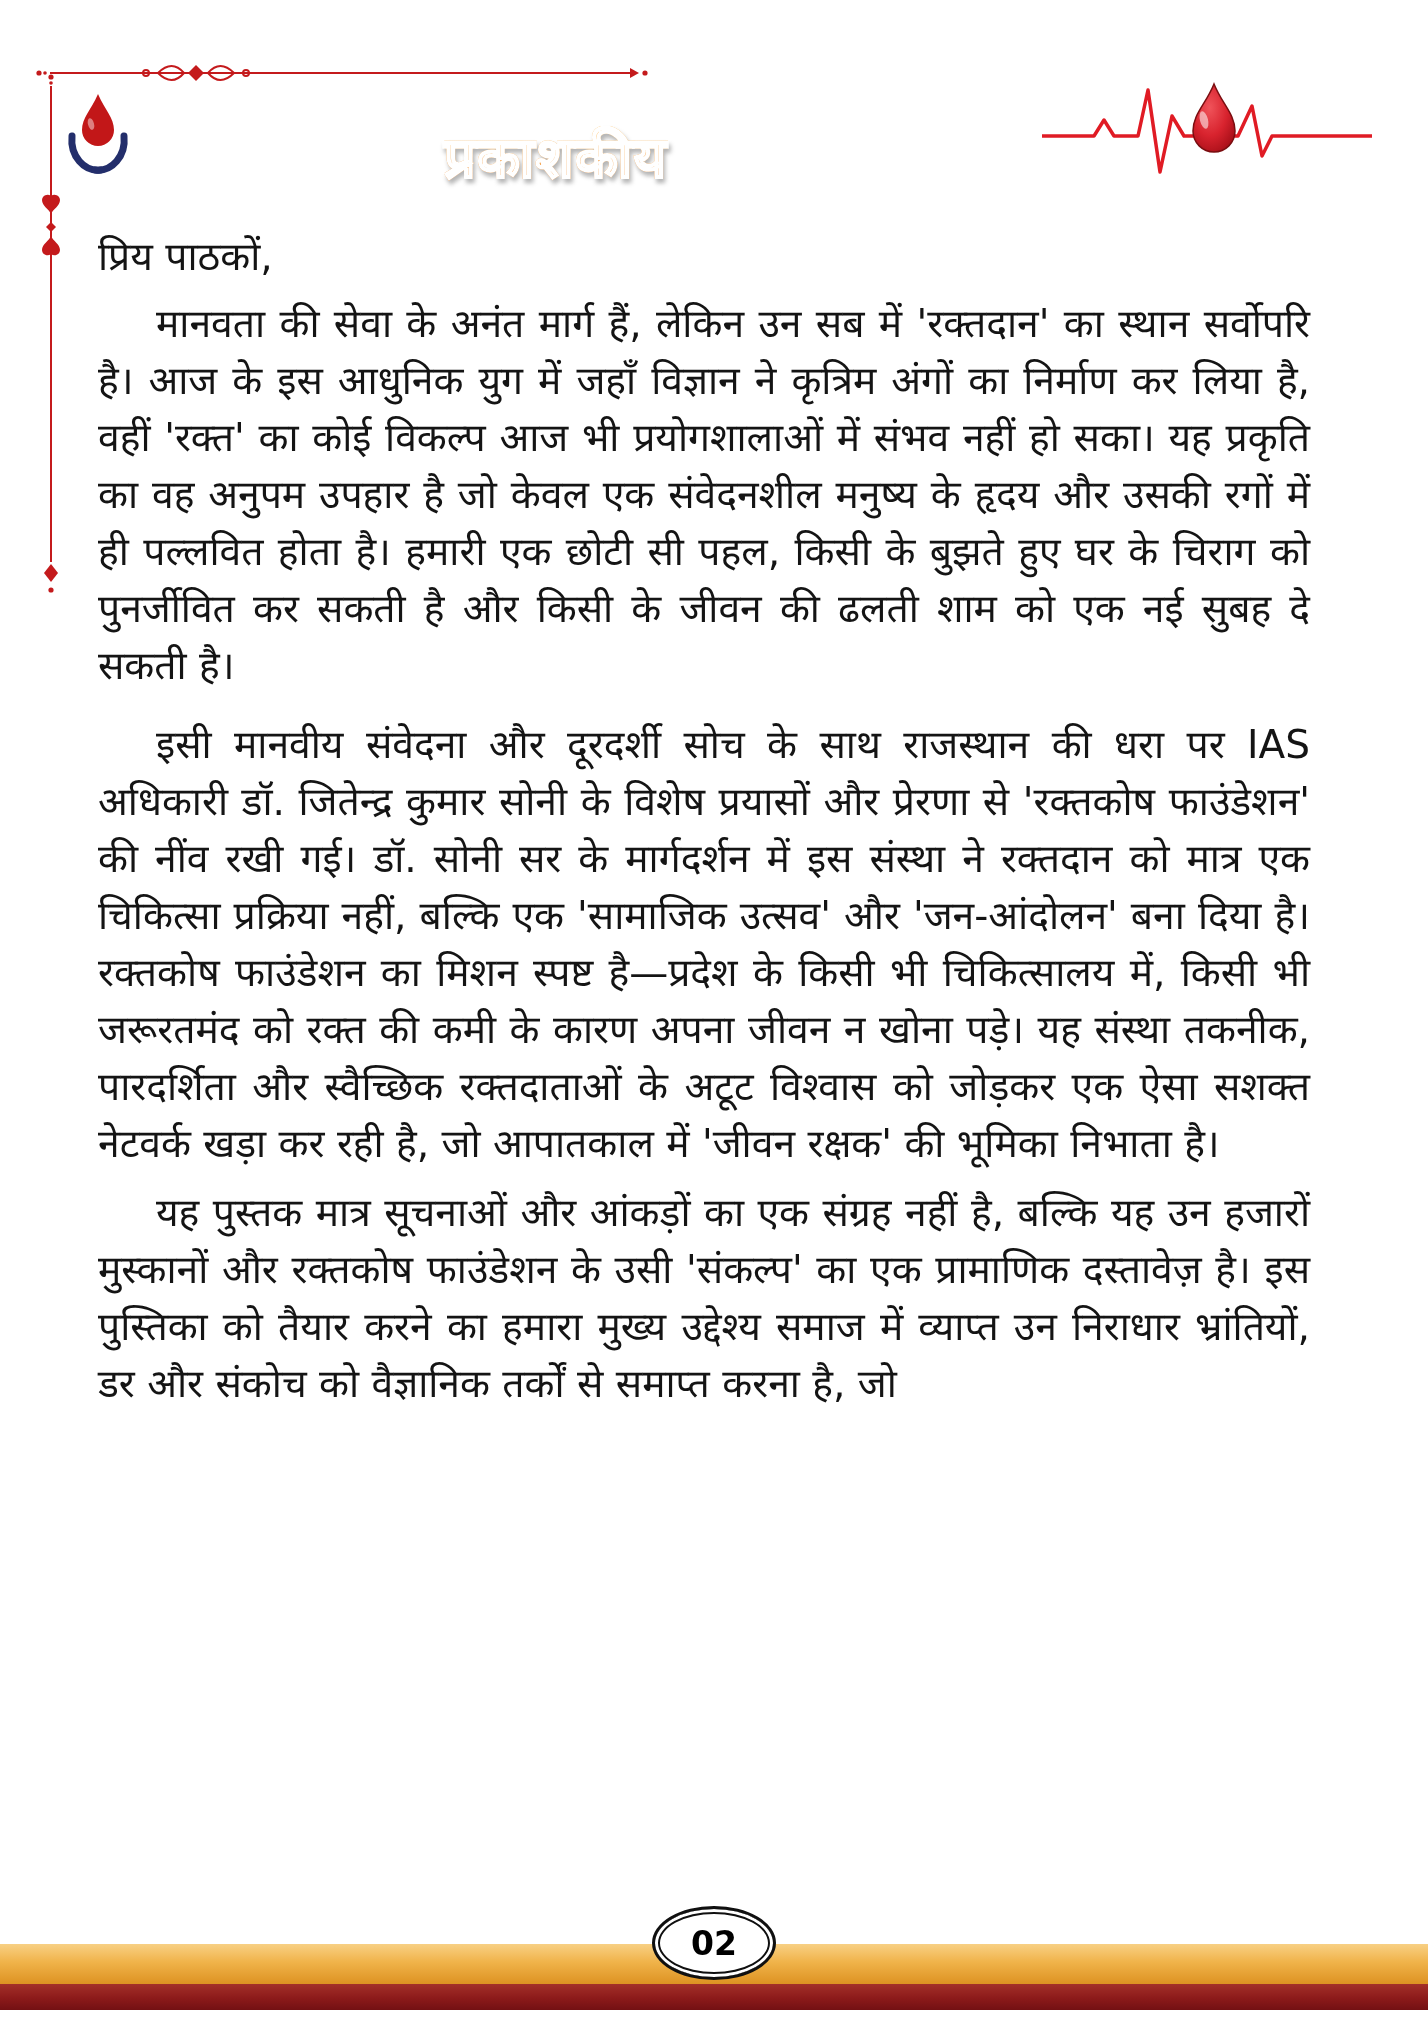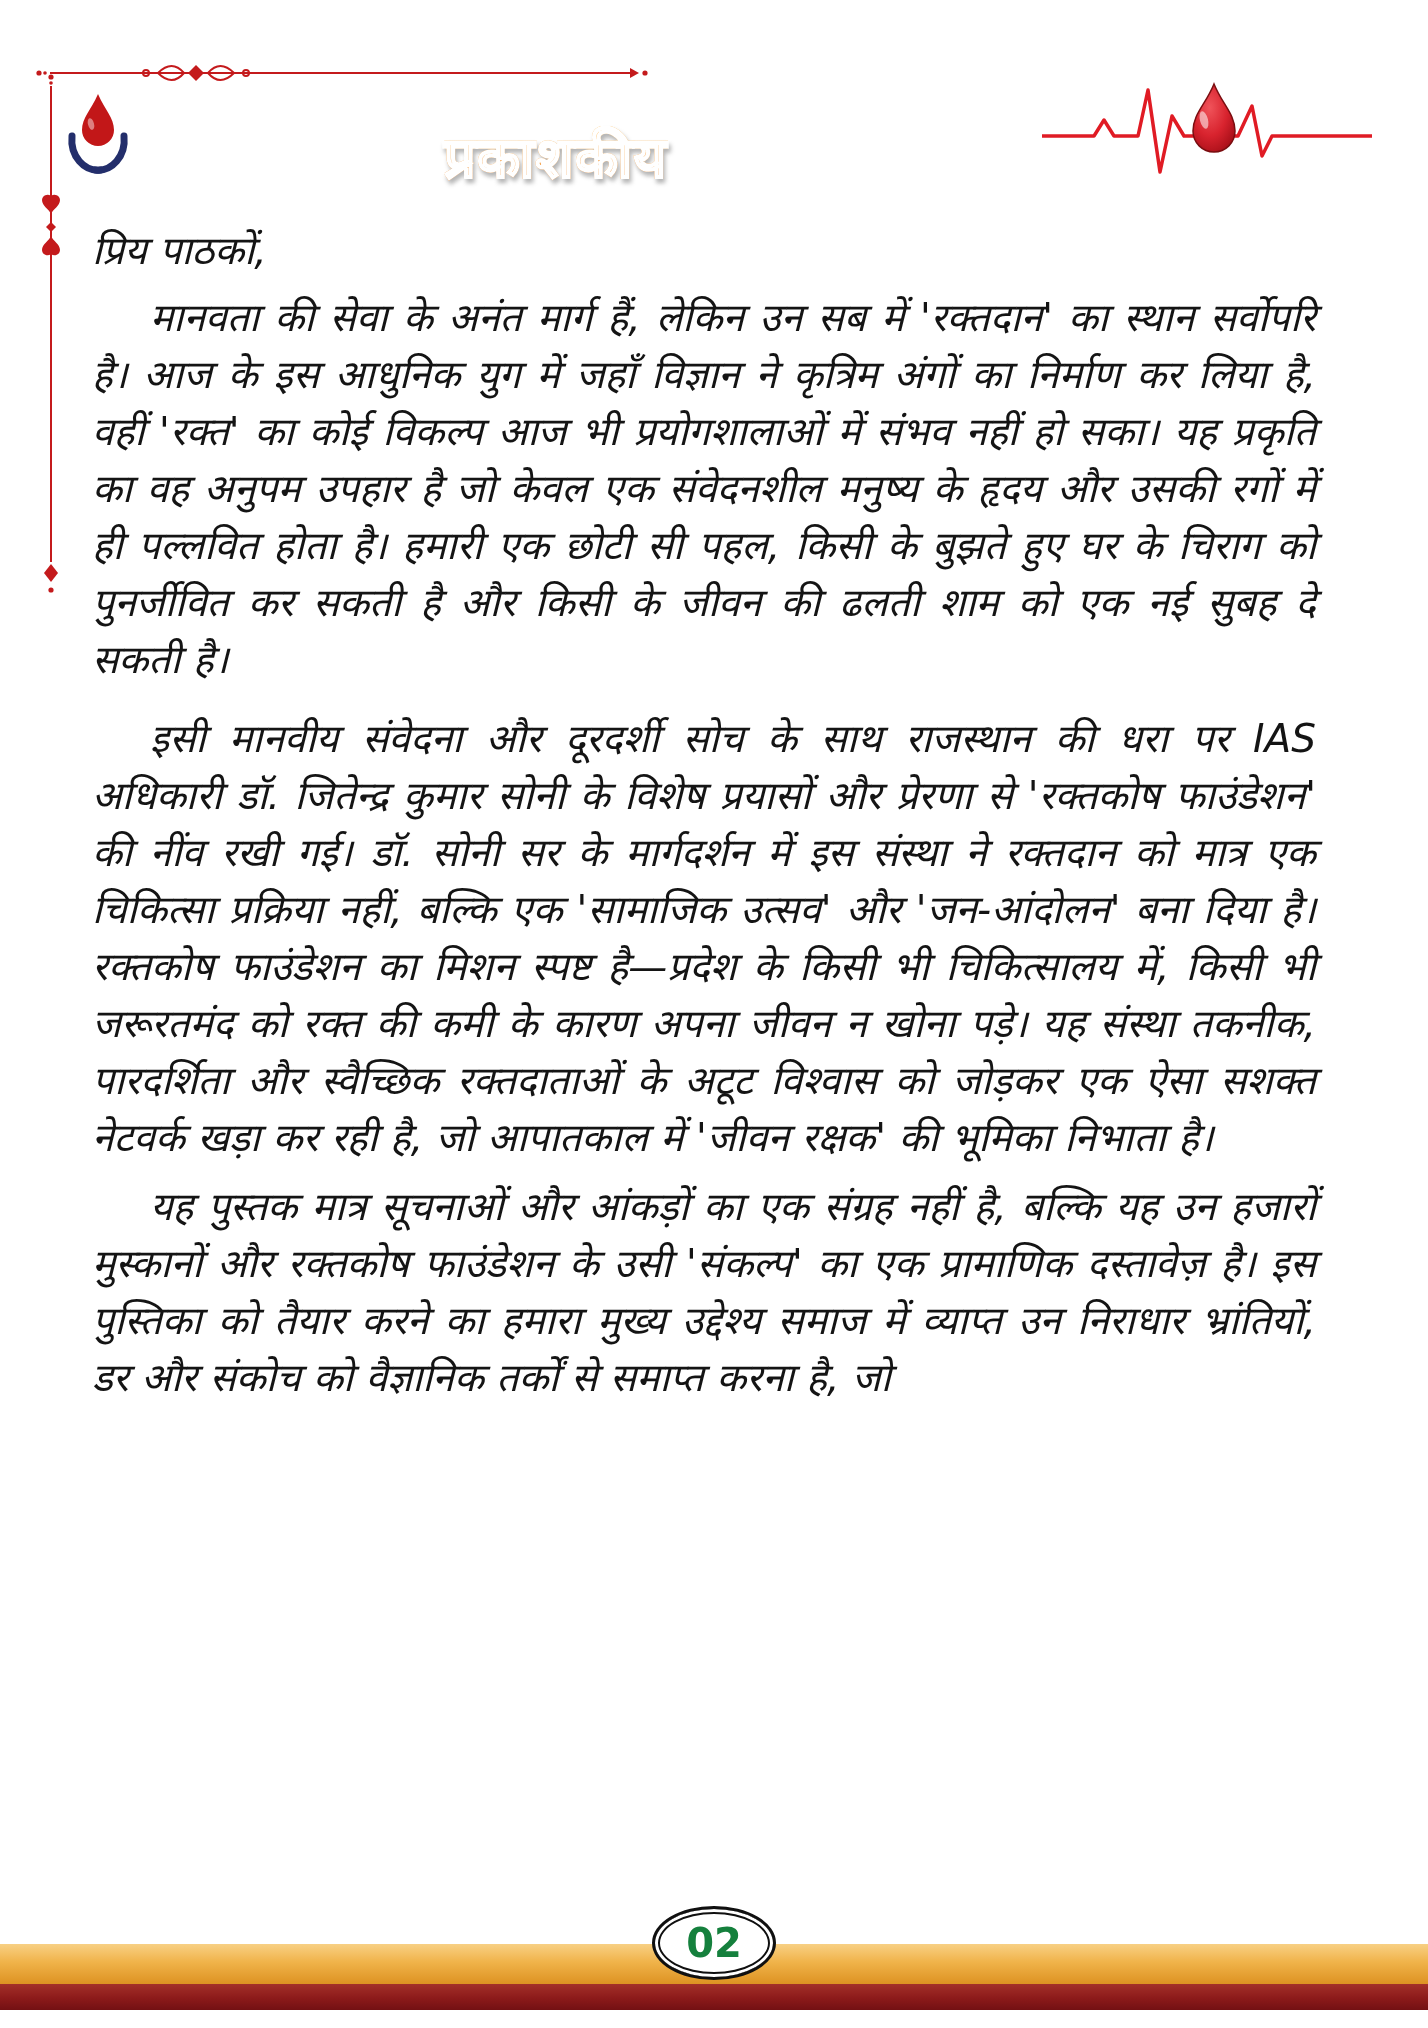--- a/index.html
+++ b/index.html
@@ -57,26 +57,25 @@
   .ecg { position: absolute; right: 56px; top: 76px; }
 
   
   .content {
     position: absolute;
     left: 92px;
     right: 112px;
     top: 222px;
   }
   .content p {
-    margin: 0;
+    margin: 6px;
     font-size: 39px;
     line-height: 57px;
     text-align: justify;
     color: #141414;
-    font-style: italic;
   }
   .greeting { margin-bottom: 10px !important; text-align: left !important; }
   .para { text-indent: 58px; }
   .para-1 { margin-top: 4px !important; }
   .para-2 { margin-top: 22px !important; }
   .para-3 { margin-top: 12px !important; }
 
   
   .bar-orange {
     position: absolute;
@@ -102,23 +101,23 @@
     background: #ffffff;
     border: 3px solid #101010;
     border-radius: 50%;
     box-shadow: inset 0 0 0 3px #ffffff, inset 0 0 0 5px #101010;
     display: flex;
     align-items: center;
     justify-content: center;
     z-index: 5;
   }
   .page-badge span {
-    font-size: 40px;
+    font-size: 33px;
     font-weight: bold;
-    color: #15803d;
+    color: #000000;
   }
 </style>
 </head>
 <body>
 
 <div class="page">
 
   <div class="ornament-top">
     <svg width="620" height="34" viewBox="0 0 620 34">
       <g fill="#c41a1c">

